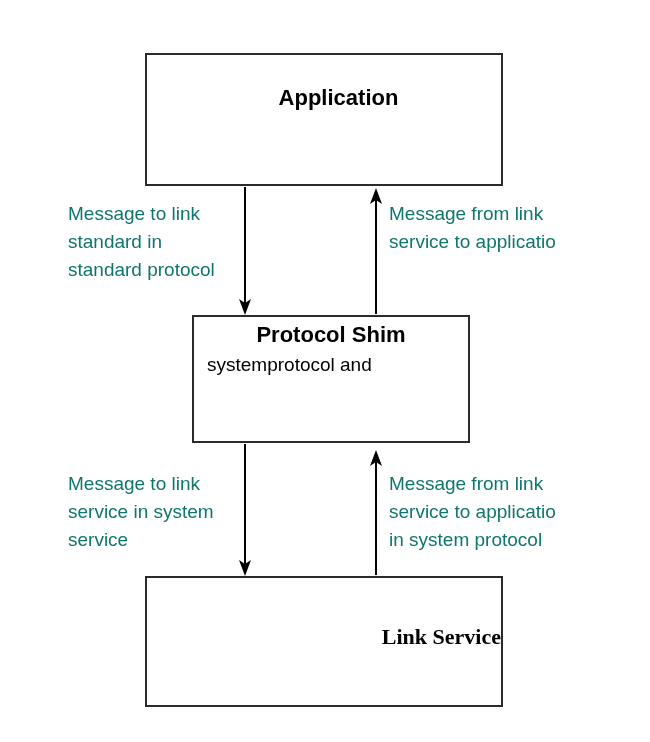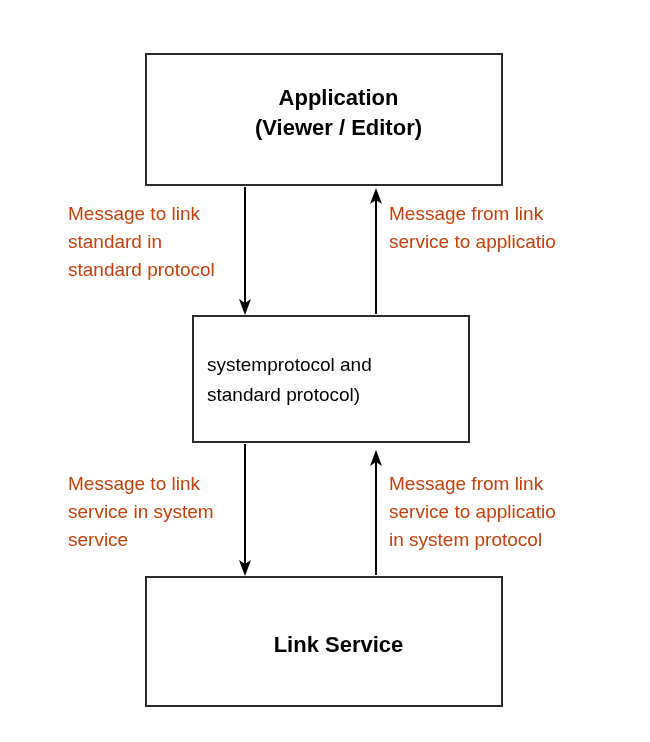--- a/index.html
+++ b/index.html
@@ -96,40 +96,41 @@
   #box-link-service {
     left: 145px;
     top: 576px;
     width: 358px;
     height: 131px;
   }
   #box-link-service .node-stack {
     position: absolute;
     left: 0;
     right: 0;
-    top: 52px;
-    text-align: center;
+    top: 44px;
+    text-align: right;
+    font-family: Liberation Serif, serif;
   }
 
   
   #arrow-layer {
     position: absolute;
     left: 0;
     top: 0;
     width: 650px;
     height: 742px;
     z-index: 1;
   }
 
   
   .edge-label {
     position: absolute;
     font-size: 19px;
     line-height: 28px;
-    color: #c2410c;
+    color: #0f766e;
     white-space: nowrap;
     z-index: 2;
   }
   .edge-label .lbl-line { display: block; }
 
   #label-app-to-shim   { left: 68px;  top: 200px; }
   #label-shim-to-app   { left: 389px; top: 200px; }
   #label-shim-to-link  { left: 68px;  top: 470px; }
   #label-link-to-shim  { left: 389px; top: 470px; }
 </style>
@@ -188,28 +189,27 @@
 
   <div class="edge-label" id="label-link-to-shim">
     <span class="lbl-line">Message from link</span>
     <span class="lbl-line">service to applicatio</span>
     <span class="lbl-line">in system protocol</span>
   </div>
 
   <div class="node-box" id="box-application">
     <div class="node-stack">
       <div class="node-title">Application</div>
-      <div class="node-title">(Viewer / Editor)</div>
     </div>
   </div>
 
   <div class="node-box" id="box-protocol-shim">
+    <div class="shim-title">Protocol Shim</div>
     <div class="shim-lines">
       <div class="node-sub">systemprotocol and</div>
-      <div class="node-sub">standard protocol)</div>
     </div>
   </div>
 
   <div class="node-box" id="box-link-service">
     <div class="node-stack">
       <div class="node-title">Link Service</div>
     </div>
   </div>
 
 </div>

